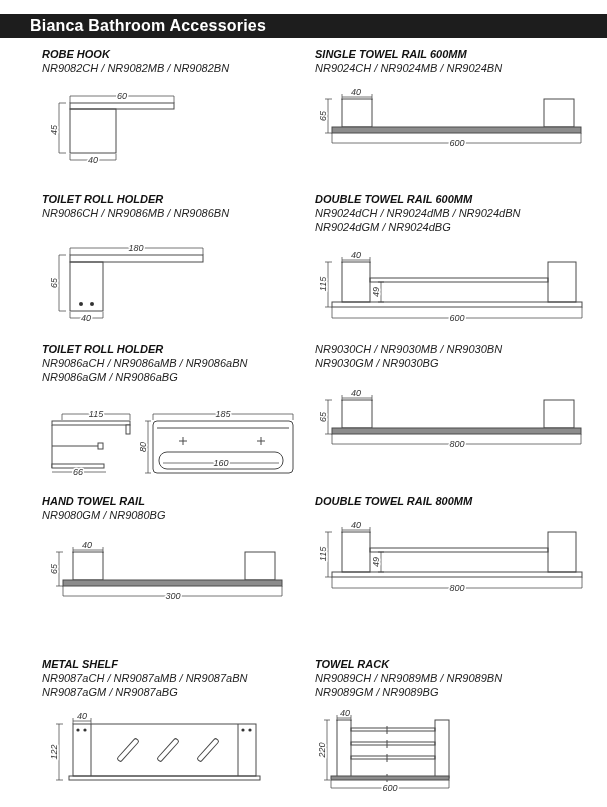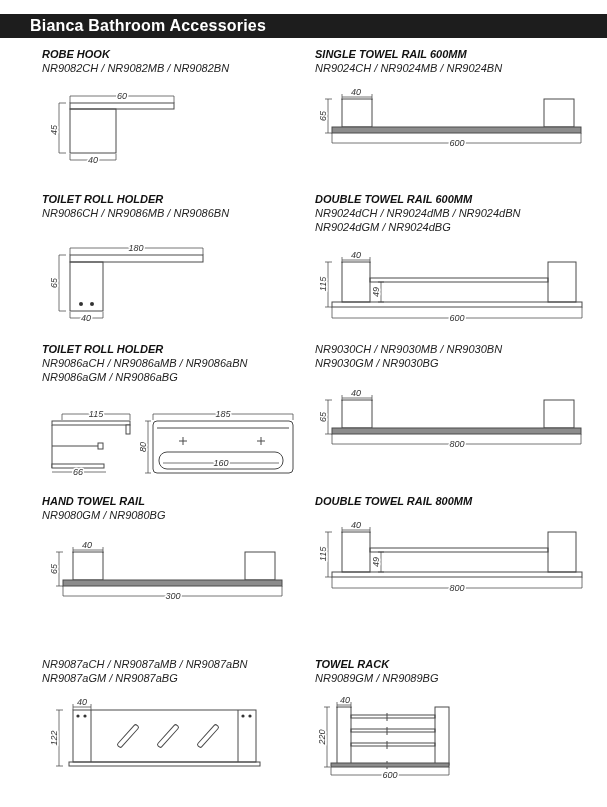--- a/index.html
+++ b/index.html
@@ -256,20 +256,21 @@
       <line class="dim" x1="59" y1="52" x2="65" y2="52"></line>
       <text class="dt" x="60" y="42" transform="rotate(-90 60 42)">49</text>
       <line class="dim" x1="13" y1="68" x2="263" y2="68"></line>
       <line class="dim" x1="13" y1="57" x2="13" y2="68"></line>
       <line class="dim" x1="263" y1="57" x2="263" y2="68"></line>
       <text class="dt" x="138" y="71">800</text>
     </svg>
   </div>
 
   <div class="cell">
+    <div class="p-title">METAL SHELF</div>
     <div class="p-codes">
       <div>NR9087aCH / NR9087aMB / NR9087aBN</div>
       <div>NR9087aGM / NR9087aBG</div>
     </div>
     <svg width="220" height="80" style="margin:12px 0 0 8px">
       <text class="dt" x="32" y="8">40</text>
       <line class="dim" x1="23" y1="10" x2="41" y2="10"></line>
       <line class="dim" x1="23" y1="7" x2="23" y2="13"></line>
       <line class="dim" x1="41" y1="7" x2="41" y2="13"></line>
       <rect class="lnn" x="23" y="13" width="183" height="52"></rect>
@@ -286,20 +287,21 @@
       <line class="dim" x1="9" y1="13" x2="9" y2="69"></line>
       <line class="dim" x1="6" y1="13" x2="13" y2="13"></line>
       <line class="dim" x1="6" y1="69" x2="13" y2="69"></line>
       <text class="dt" x="7" y="41" transform="rotate(-90 7 41)">122</text>
     </svg>
   </div>
 
   <div class="cell">
     <div class="p-title">TOWEL RACK</div>
     <div class="p-codes">
+      <div>NR9089CH / NR9089MB / NR9089BN</div>
       <div>NR9089GM / NR9089BG</div>
     </div>
     <svg width="150" height="88" style="margin:9px 0 0 4px">
       <text class="dt" x="26" y="8">40</text>
       <line class="dim" x1="18" y1="10" x2="32" y2="10"></line>
       <line class="dim" x1="18" y1="7" x2="18" y2="13"></line>
       <line class="dim" x1="32" y1="7" x2="32" y2="13"></line>
       <rect class="lnn" x="18" y="12" width="14" height="58"></rect>
       <rect class="lnn" x="116" y="12" width="14" height="58"></rect>
       <rect class="lnn" x="32" y="20" width="84" height="3"></rect>

